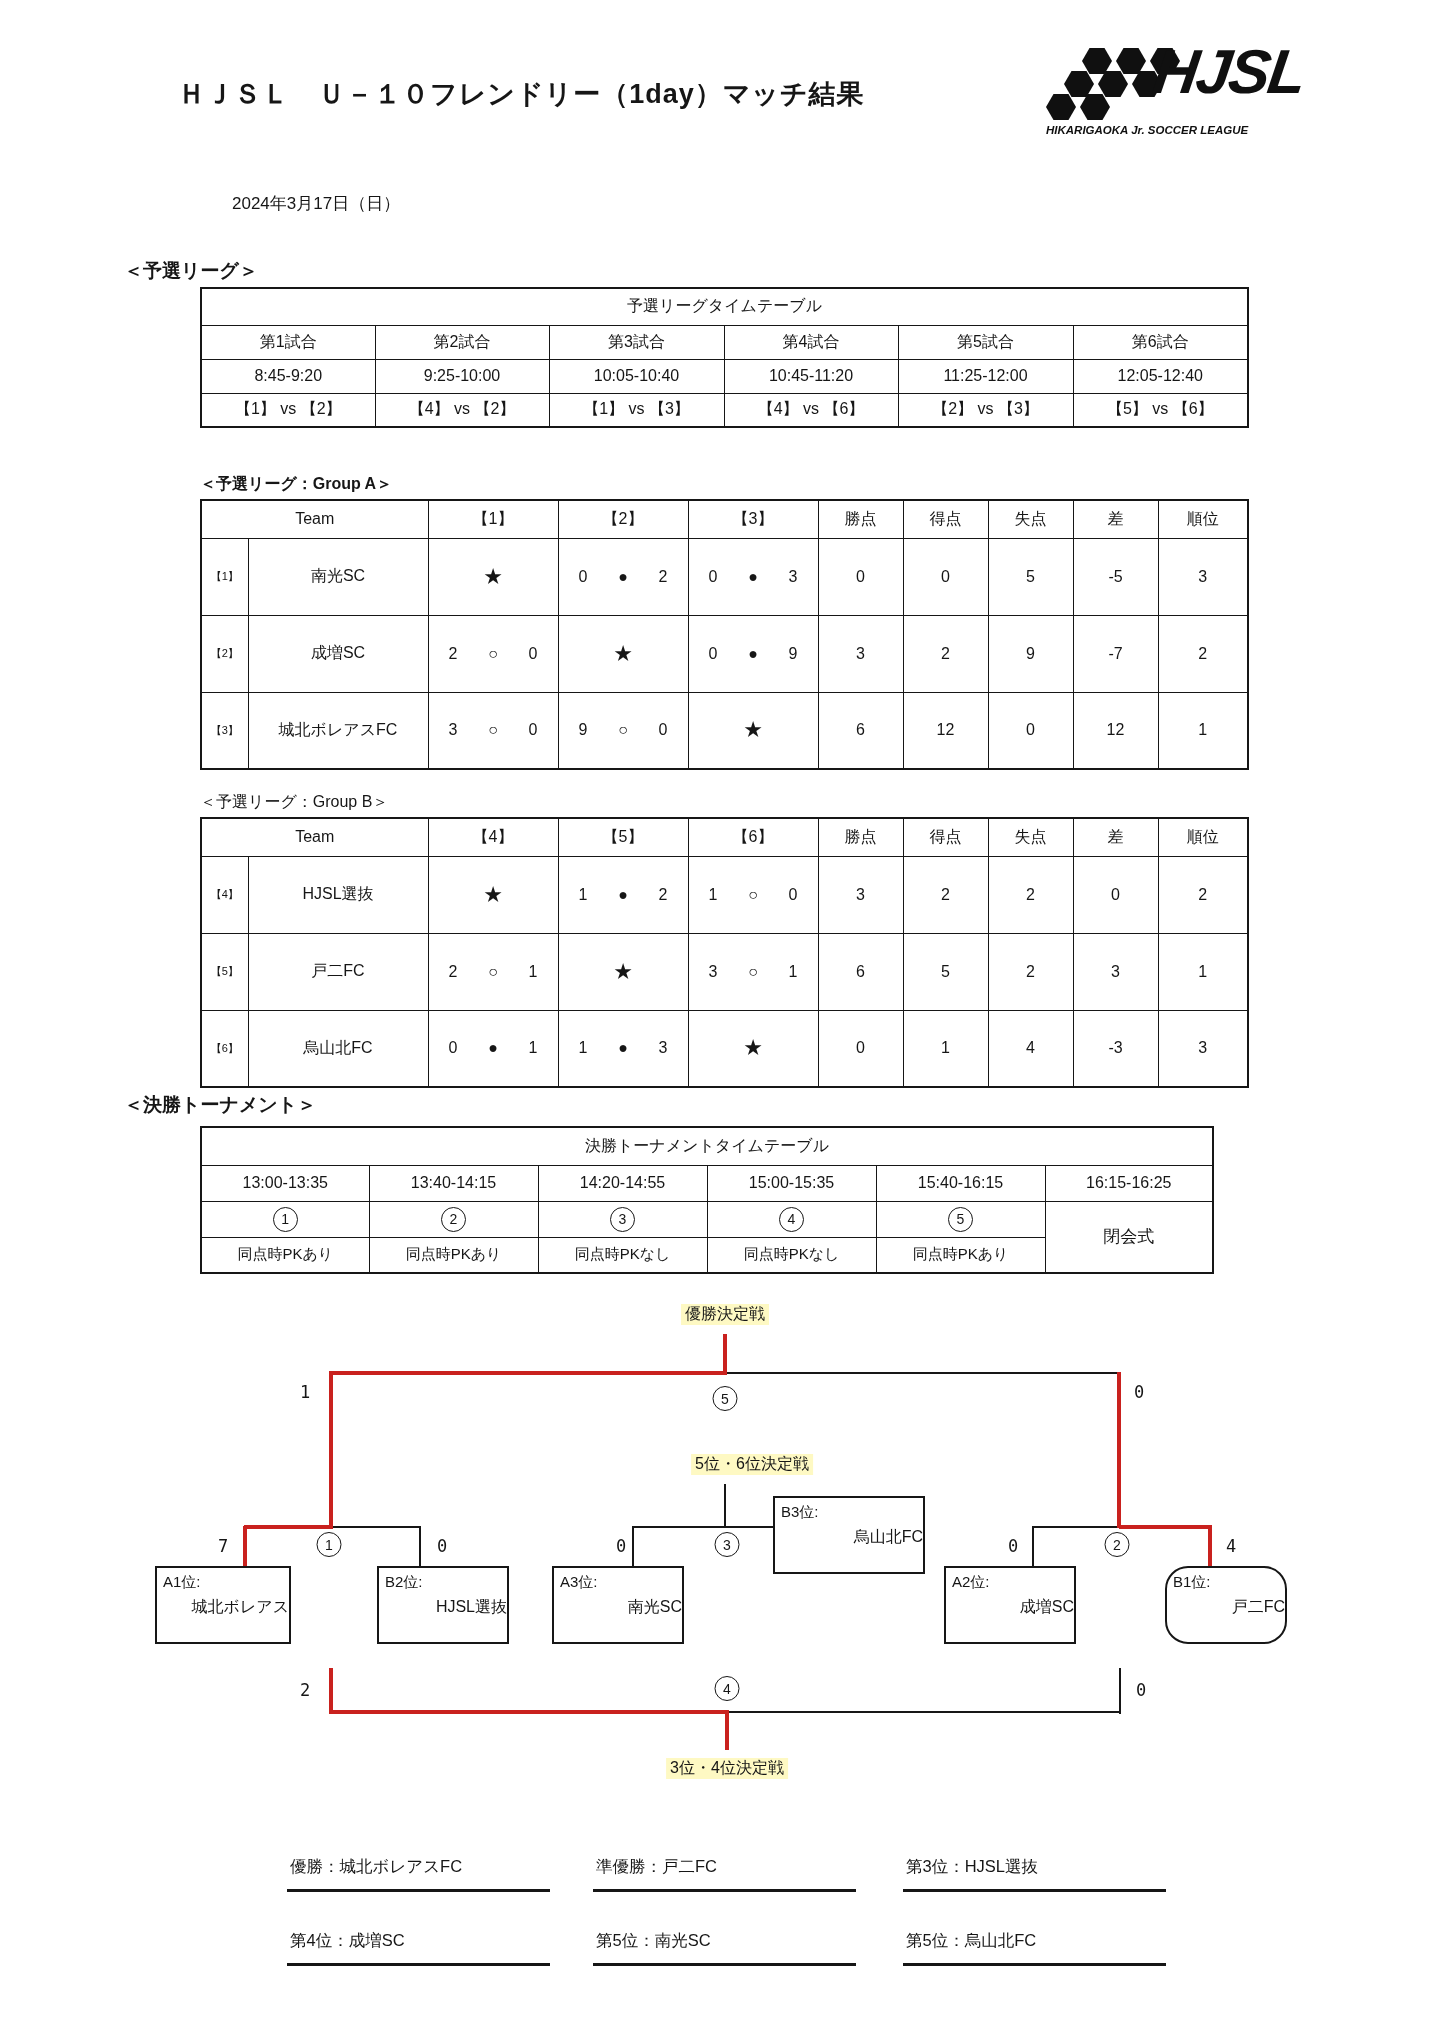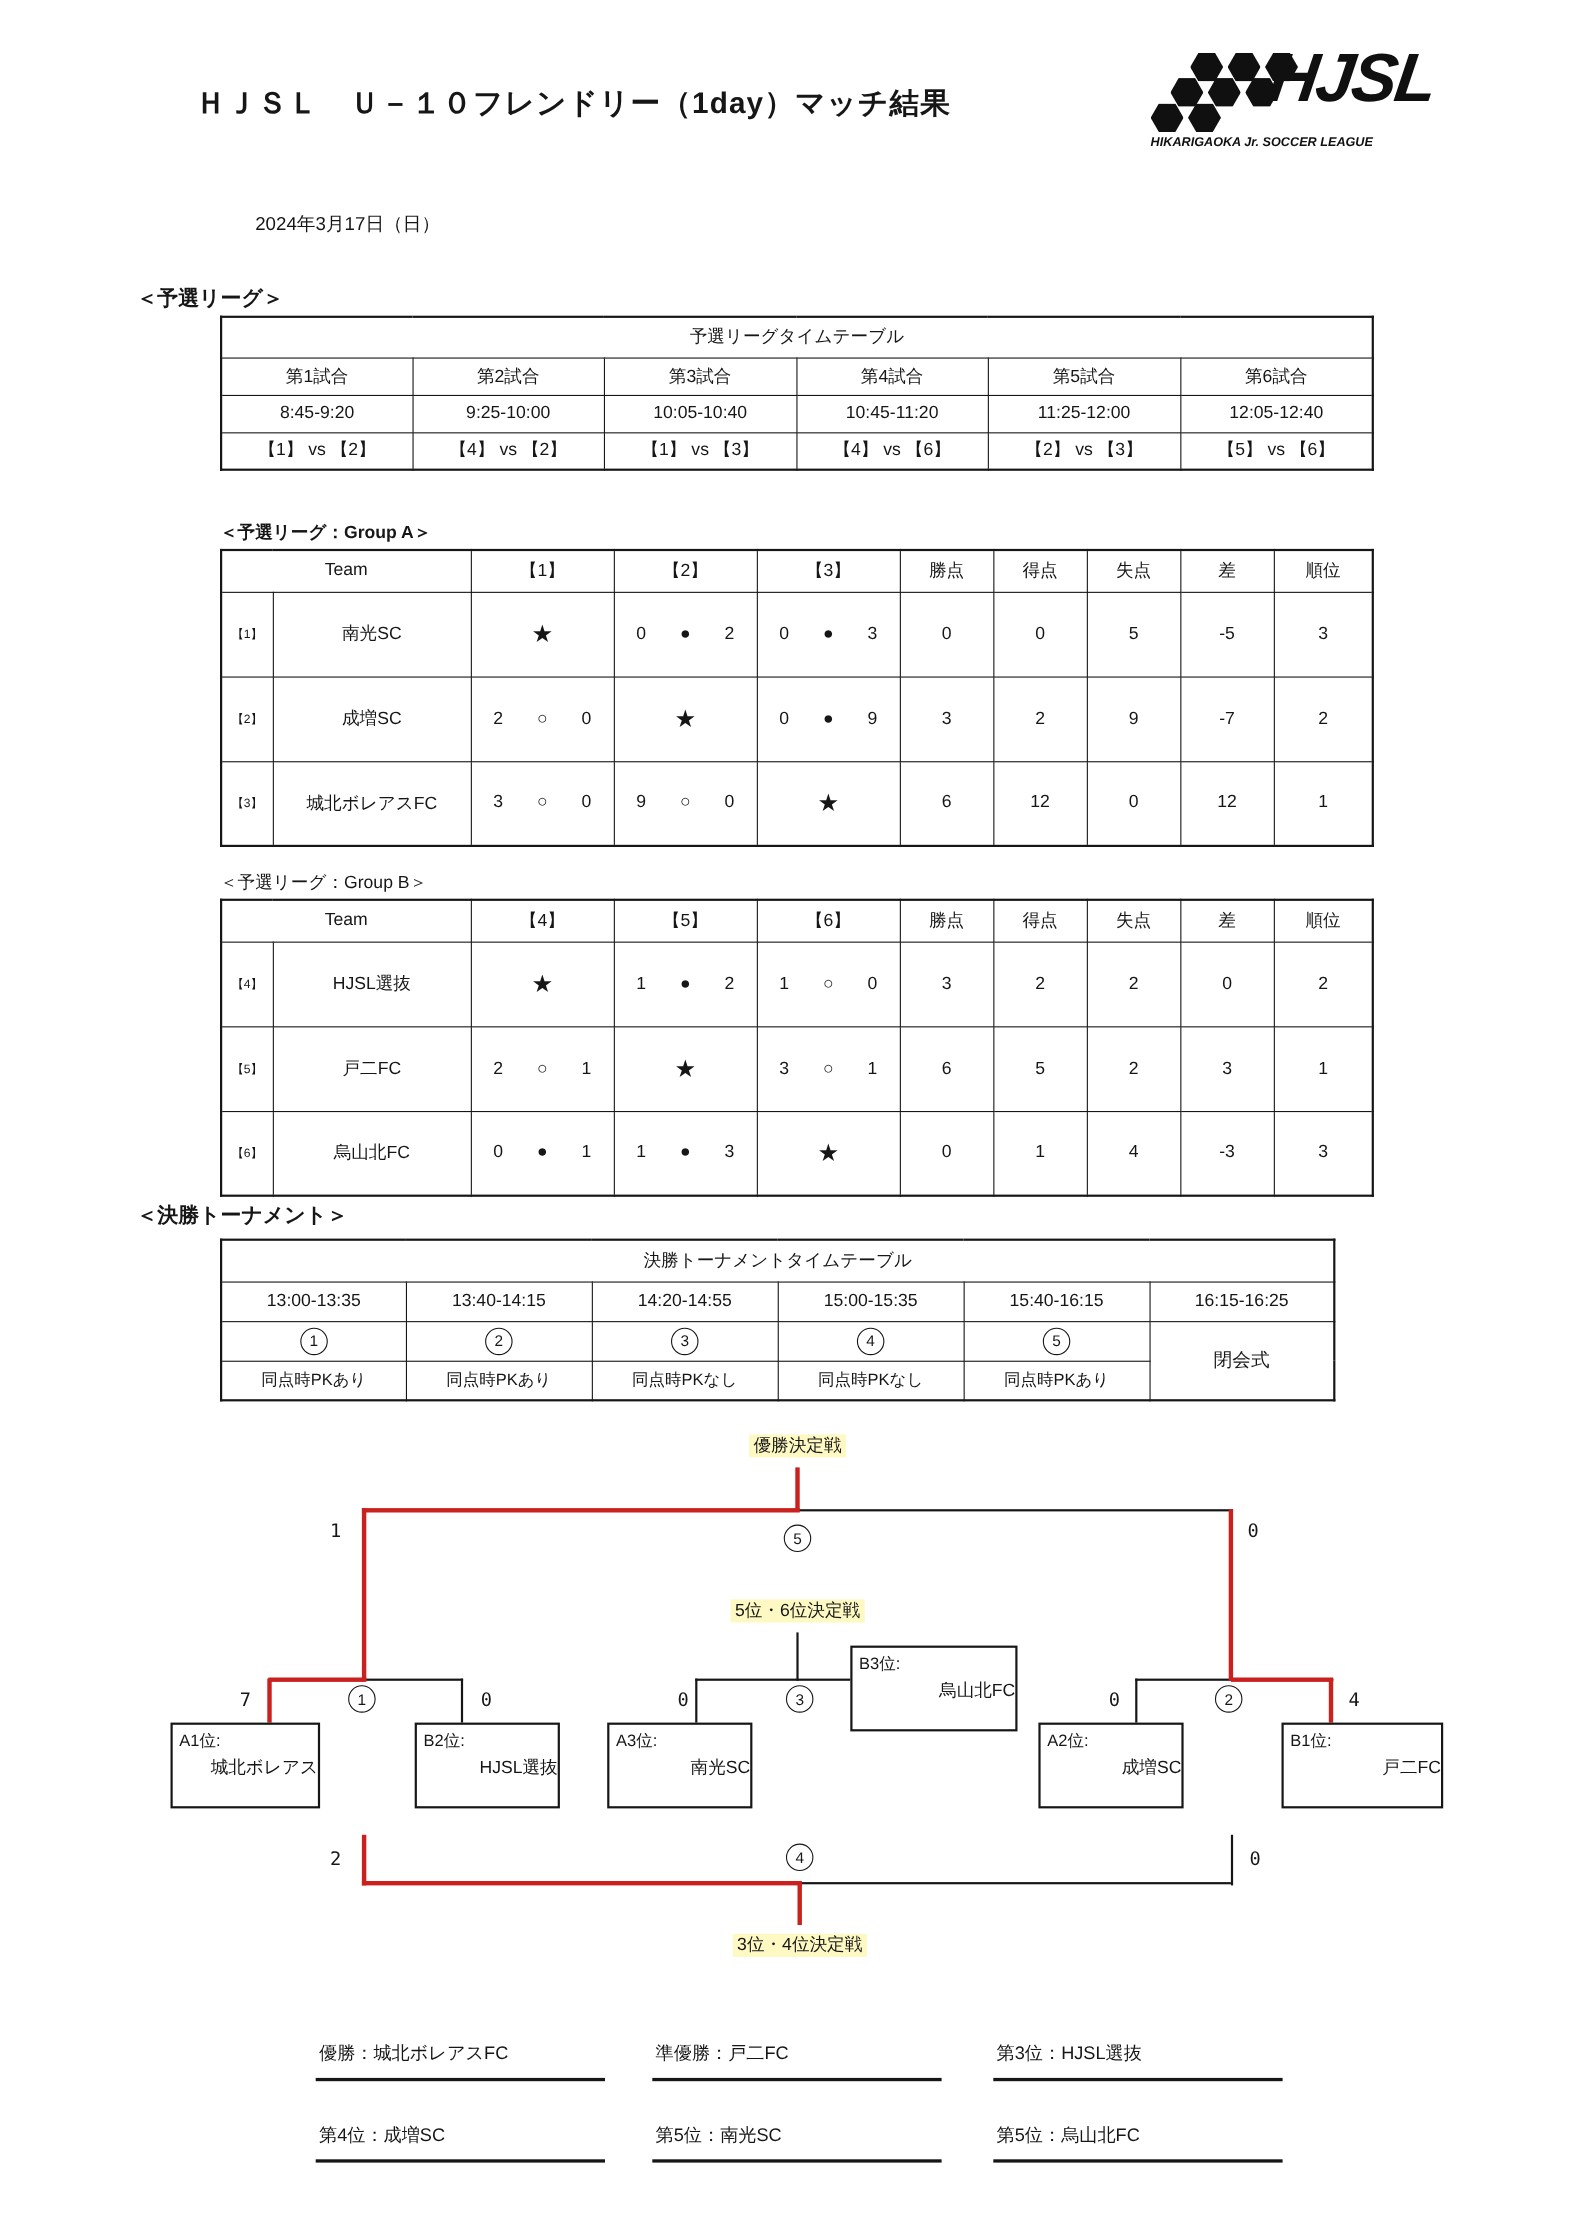--- a/index.html
+++ b/index.html
@@ -371,21 +371,21 @@
 
 <div>
   <div class="blabel" style="left:725px;top:1304px;">優勝決定戦</div>
 
   <div class="v redline" style="left:723px;top:1334px;height:40px;width:4px;"></div>
   <div class="h" style="left:725px;top:1372px;width:396px;"></div>
   <div class="h redline" style="left:329px;top:1371px;width:398px;height:4px;"></div>
   <div class="v redline" style="left:329px;top:1371px;height:157px;width:4px;"></div>
   <div class="v redline" style="left:1117px;top:1372px;height:156px;width:4px;"></div>
 
-  <div class="blabel" style="left:725px;top:1454px;">5位・6位決定戦</div>
+  <div class="blabel" style="left:752px;top:1454px;">5位・6位決定戦</div>
   <div class="v" style="left:724px;top:1484px;height:44px;"></div>
 
   <div class="h" style="left:244px;top:1526px;width:177px;"></div>
   <div class="h redline" style="left:244px;top:1525px;width:89px;height:4px;"></div>
   <div class="v redline" style="left:243px;top:1526px;height:42px;width:4px;"></div>
   <div class="v" style="left:419px;top:1526px;height:42px;"></div>
 
   <div class="h" style="left:632px;top:1526px;width:185px;"></div>
   <div class="v" style="left:632px;top:1526px;height:42px;"></div>
   <div class="v" style="left:815px;top:1526px;height:42px;"></div>
@@ -424,21 +424,21 @@
     <div class="team">南光SC</div>
   </div>
   <div class="bbox" style="left:773px;top:1496px;width:152px;">
     <div class="seed">B3位:</div>
     <div class="team">烏山北FC</div>
   </div>
   <div class="bbox" style="left:944px;top:1566px;width:132px;">
     <div class="seed">A2位:</div>
     <div class="team">成増SC</div>
   </div>
-  <div class="bbox" style="left:1165px;top:1566px;width:147px;">
+  <div class="bbox" style="left:1165px;top:1566px;width:122px;border-radius:23px;">
     <div class="seed">B1位:</div>
     <div class="team">戸二FC</div>
   </div>
 
   <div class="v redline" style="left:329px;top:1668px;height:46px;width:4px;"></div>
   <div class="v" style="left:1119px;top:1668px;height:46px;"></div>
   <div class="h" style="left:727px;top:1711px;width:392px;"></div>
   <div class="h redline" style="left:329px;top:1710px;width:400px;height:4px;"></div>
   <div class="v redline" style="left:725px;top:1712px;height:38px;width:4px;"></div>
   <div class="bscore" style="left:300px;top:1680px;">2</div>

